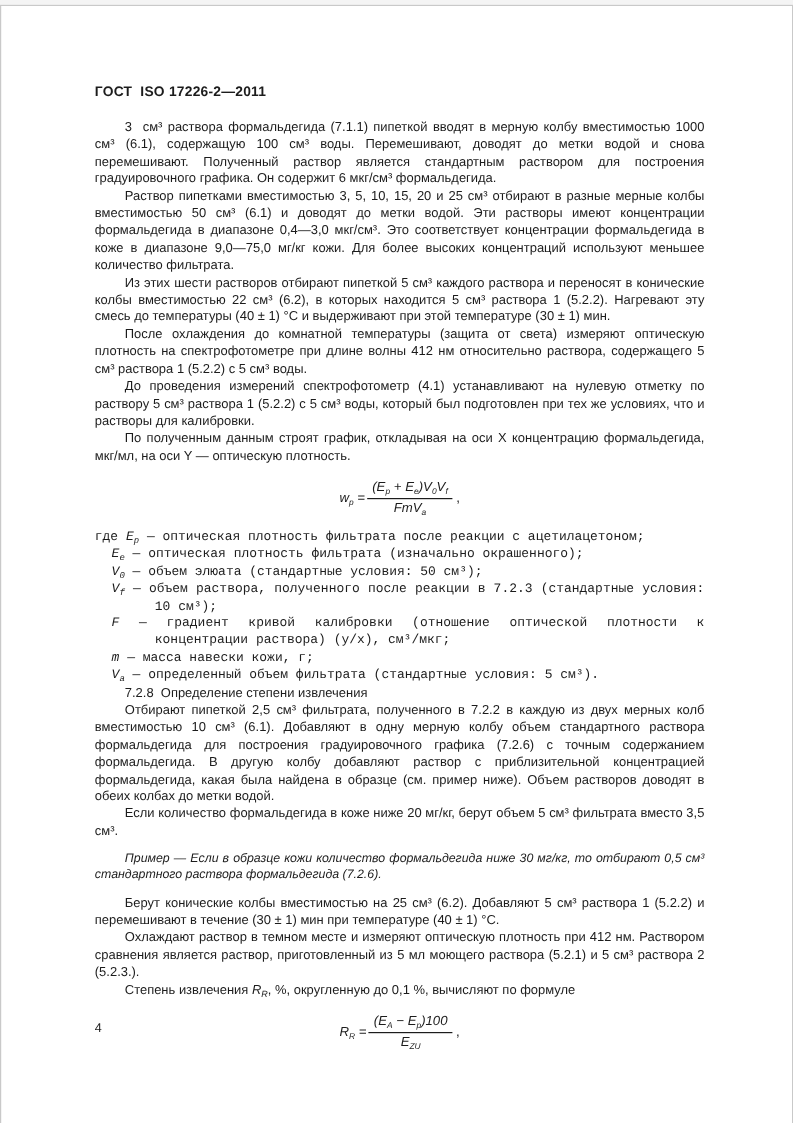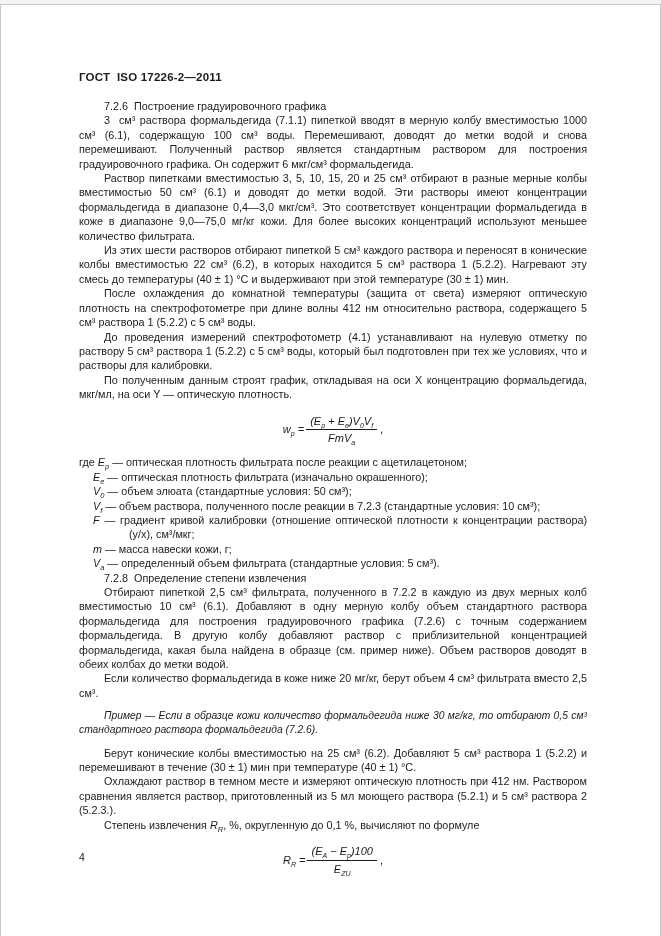--- a/index.html
+++ b/index.html
@@ -27,21 +27,21 @@
     position: absolute;
     top: 94px;
     left: 78px;
     width: 508px;
     font-size: 10.8px;
     line-height: 14.4px;
     text-align: justify;
   }
   .doc-body p { margin: 0; }
   p.p { text-indent: 25px; }
-  p.def { padding-left: 50px; text-indent: -36px; }
+  p.def { padding-left: 50px; text-indent: -36px; font-family: Liberation Mono, monospace; }
   p.def.def-first { text-indent: -50px; }
   p.example {
     margin: 9px 0 8px;
     font-size: 10.3px;
     line-height: 14.2px;
     font-weight: normal;
     font-style: italic;
     text-indent: 25px;
   }
   sub { font-size: 7.5px; line-height: 0; vertical-align: -2.5px; }
@@ -68,21 +68,20 @@
     font-size: 10.5px;
   }
 </style>
 </head>
 <body>
 
 <div class="page">
   <div class="doc-header">ГОСТ&nbsp; ISO 17226-2—2011</div>
 
   <div class="doc-body">
-      <p class="p">7.2.6&nbsp; Построение градуировочного графика</p>
       <p class="p">3&nbsp; см³ раствора формальдегида (7.1.1) пипеткой вводят в мерную колбу вместимостью 1000 см³ (6.1), содержащую 100 см³ воды. Перемешивают, доводят до метки водой и снова перемешивают. Полученный раствор является стандартным раствором для построения градуировочного графика. Он содержит 6 мкг/см³ формальдегида.</p>
       <p class="p">Раствор пипетками вместимостью 3, 5, 10, 15, 20 и 25 см³ отбирают в разные мерные колбы вместимостью 50 см³ (6.1) и доводят до метки водой. Эти растворы имеют концентрации формальдегида в диапазоне 0,4—3,0 мкг/см³. Это соответствует концентрации формальдегида в коже в диапазоне 9,0—75,0 мг/кг кожи. Для более высоких концентраций используют меньшее количество фильтрата.</p>
       <p class="p">Из этих шести растворов отбирают пипеткой 5 см³ каждого раствора и переносят в конические колбы вместимостью 22 см³ (6.2), в которых находится 5 см³ раствора 1 (5.2.2). Нагревают эту смесь до температуры (40 ± 1) °С и выдерживают при этой температуре (30 ± 1) мин.</p>
       <p class="p">После охлаждения до комнатной температуры (защита от света) измеряют оптическую плотность на спектрофотометре при длине волны 412 нм относительно раствора, содержащего 5 см³ раствора 1 (5.2.2) с 5 см³ воды.</p>
       <p class="p">До проведения измерений спектрофотометр (4.1) устанавливают на нулевую отметку по раствору 5 см³ раствора 1 (5.2.2) с 5 см³ воды, который был подготовлен при тех же условиях, что и растворы для калибровки.</p>
       <p class="p">По полученным данным строят график, откладывая на оси X концентрацию формальдегида, мкг/мл, на оси Y — оптическую плотность.</p>
       <div class="formula">
         <span><span class="it">w</span><sub class="it">p</sub> = </span>
         <span class="frac">
           <span class="num">(<span class="it">E</span><sub class="it">p</sub> + <span class="it">E</span><sub class="it">e</sub>)<span class="it">V</span><sub class="it">0</sub><span class="it">V</span><sub class="it">f</sub></span>
@@ -92,21 +91,21 @@
       </div>
       <p class="def def-first">где <span class="it">E</span><sub class="it">p</sub> — оптическая плотность фильтрата после реакции с ацетилацетоном;</p>
       <p class="def"><span class="it">E</span><sub class="it">e</sub> — оптическая плотность фильтрата (изначально окрашенного);</p>
       <p class="def"><span class="it">V</span><sub class="it">0</sub> — объем элюата (стандартные условия: 50 см³);</p>
       <p class="def"><span class="it">V</span><sub class="it">f</sub> — объем раствора, полученного после реакции в 7.2.3 (стандартные условия: 10 см³);</p>
       <p class="def"><span class="it">F</span> — градиент кривой калибровки (отношение оптической плотности к концентрации раствора) (y/x), см³/мкг;</p>
       <p class="def"><span class="it">m</span> — масса навески кожи, г;</p>
       <p class="def"><span class="it">V</span><sub class="it">a</sub> — определенный объем фильтрата (стандартные условия: 5 см³).</p>
       <p class="p">7.2.8&nbsp; Определение степени извлечения</p>
       <p class="p">Отбирают пипеткой 2,5 см³ фильтрата, полученного в 7.2.2 в каждую из двух мерных колб вместимостью 10 см³ (6.1). Добавляют в одну мерную колбу объем стандартного раствора формальдегида для построения градуировочного графика (7.2.6) с точным содержанием формальдегида. В другую колбу добавляют раствор с приблизительной концентрацией формальдегида, какая была найдена в образце (см. пример ниже). Объем растворов доводят в обеих колбах до метки водой.</p>
-      <p class="p">Если количество формальдегида в коже ниже 20 мг/кг, берут объем 4 см³ фильтрата вместо 2,5 см³.</p>
+      <p class="p">Если количество формальдегида в коже ниже 20 мг/кг, берут объем 5 см³ фильтрата вместо 3,5 см³.</p>
       <p class="example">Пример — Если в образце кожи количество формальдегида ниже 30 мг/кг, то отбирают 0,5 см³ стандартного раствора формальдегида (7.2.6).</p>
       <p class="p">Берут конические колбы вместимостью на 25 см³ (6.2). Добавляют 5 см³ раствора 1 (5.2.2) и перемешивают в течение (30 ± 1) мин при температуре (40 ± 1) °С.</p>
       <p class="p">Охлаждают раствор в темном месте и измеряют оптическую плотность при 412 нм. Раствором сравнения является раствор, приготовленный из 5 мл моющего раствора (5.2.1) и 5 см³ раствора 2 (5.2.3.).</p>
       <p class="p">Степень извлечения <span class="it">R</span><sub class="it">R</sub>, %, округленную до 0,1 %, вычисляют по формуле</p>
       <div class="formula">
         <span><span class="it">R</span><sub class="it">R</sub> = </span>
         <span class="frac">
           <span class="num">(<span class="it">E</span><sub class="it">A</sub> − <span class="it">E</span><sub class="it">p</sub>)100</span>
           <span class="den"><span class="it">E</span><sub class="it">ZU</sub></span>
         </span>

